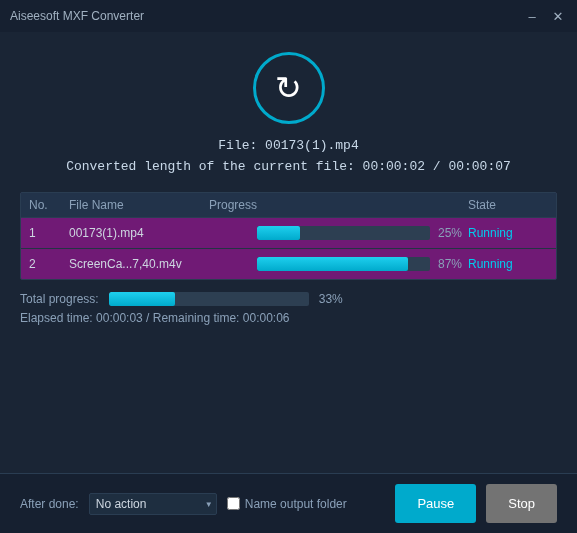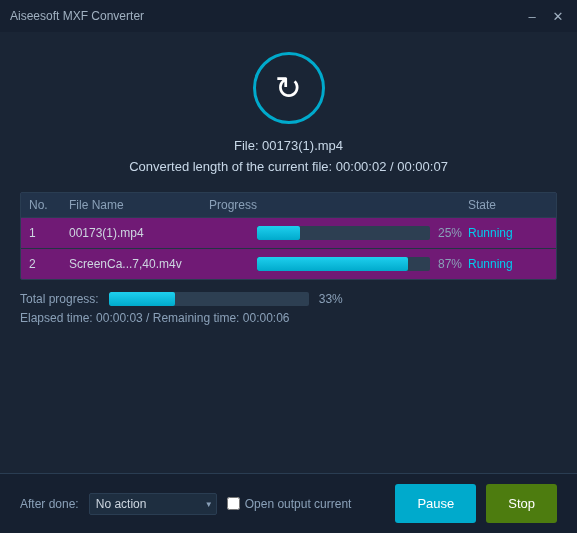--- a/index.html
+++ b/index.html
@@ -63,20 +63,21 @@
     }
     .refresh-arrow {
       font-size: 32px;
       color: #fff;
       transform: scaleX(-1);
     }
 
     .file-info {
       text-align: center;
       margin-bottom: 14px;
+      font-family: Liberation Mono, monospace;
     }
     .file-info p {
       color: #c8d8e8;
       font-size: 13px;
       line-height: 1.6;
     }
 
     .table-area {
       background: #701a75;
       border: 1px solid #2a3d52;
@@ -231,21 +232,21 @@
       border-radius: 3px;
       font-size: 13px;
       cursor: pointer;
       font-weight: 500;
     }
     .btn-pause {
       background: #00aacc;
       color: #fff;
     }
     .btn-stop {
-      background: #4d7c0f;
+      background: #737373;
       color: #fff;
     }
   </style>
 </head>
 <body>
 
 <div class="title-bar">
   <span class="title-bar-text">Aiseesoft MXF Converter</span>
   <div class="title-bar-controls">
     <button class="title-bar-btn">–</button>
@@ -316,18 +317,18 @@
   <div class="select-wrap">
     <select class="action-select">
       <option>No action</option>
       <option>Open output folder</option>
       <option>Shut down</option>
       <option>Hibernate</option>
     </select>
   </div>
   <label class="checkbox-wrap">
     <input type="checkbox" style="">
-    <span class="checkbox-label">Open output current</span>
+    <span class="checkbox-label">Name output folder</span>
   </label>
   <div class="spacer"></div>
   <button class="btn-pause">Pause</button>
   <button class="btn-stop">Stop</button>
 </div>
 
 </body></html>

